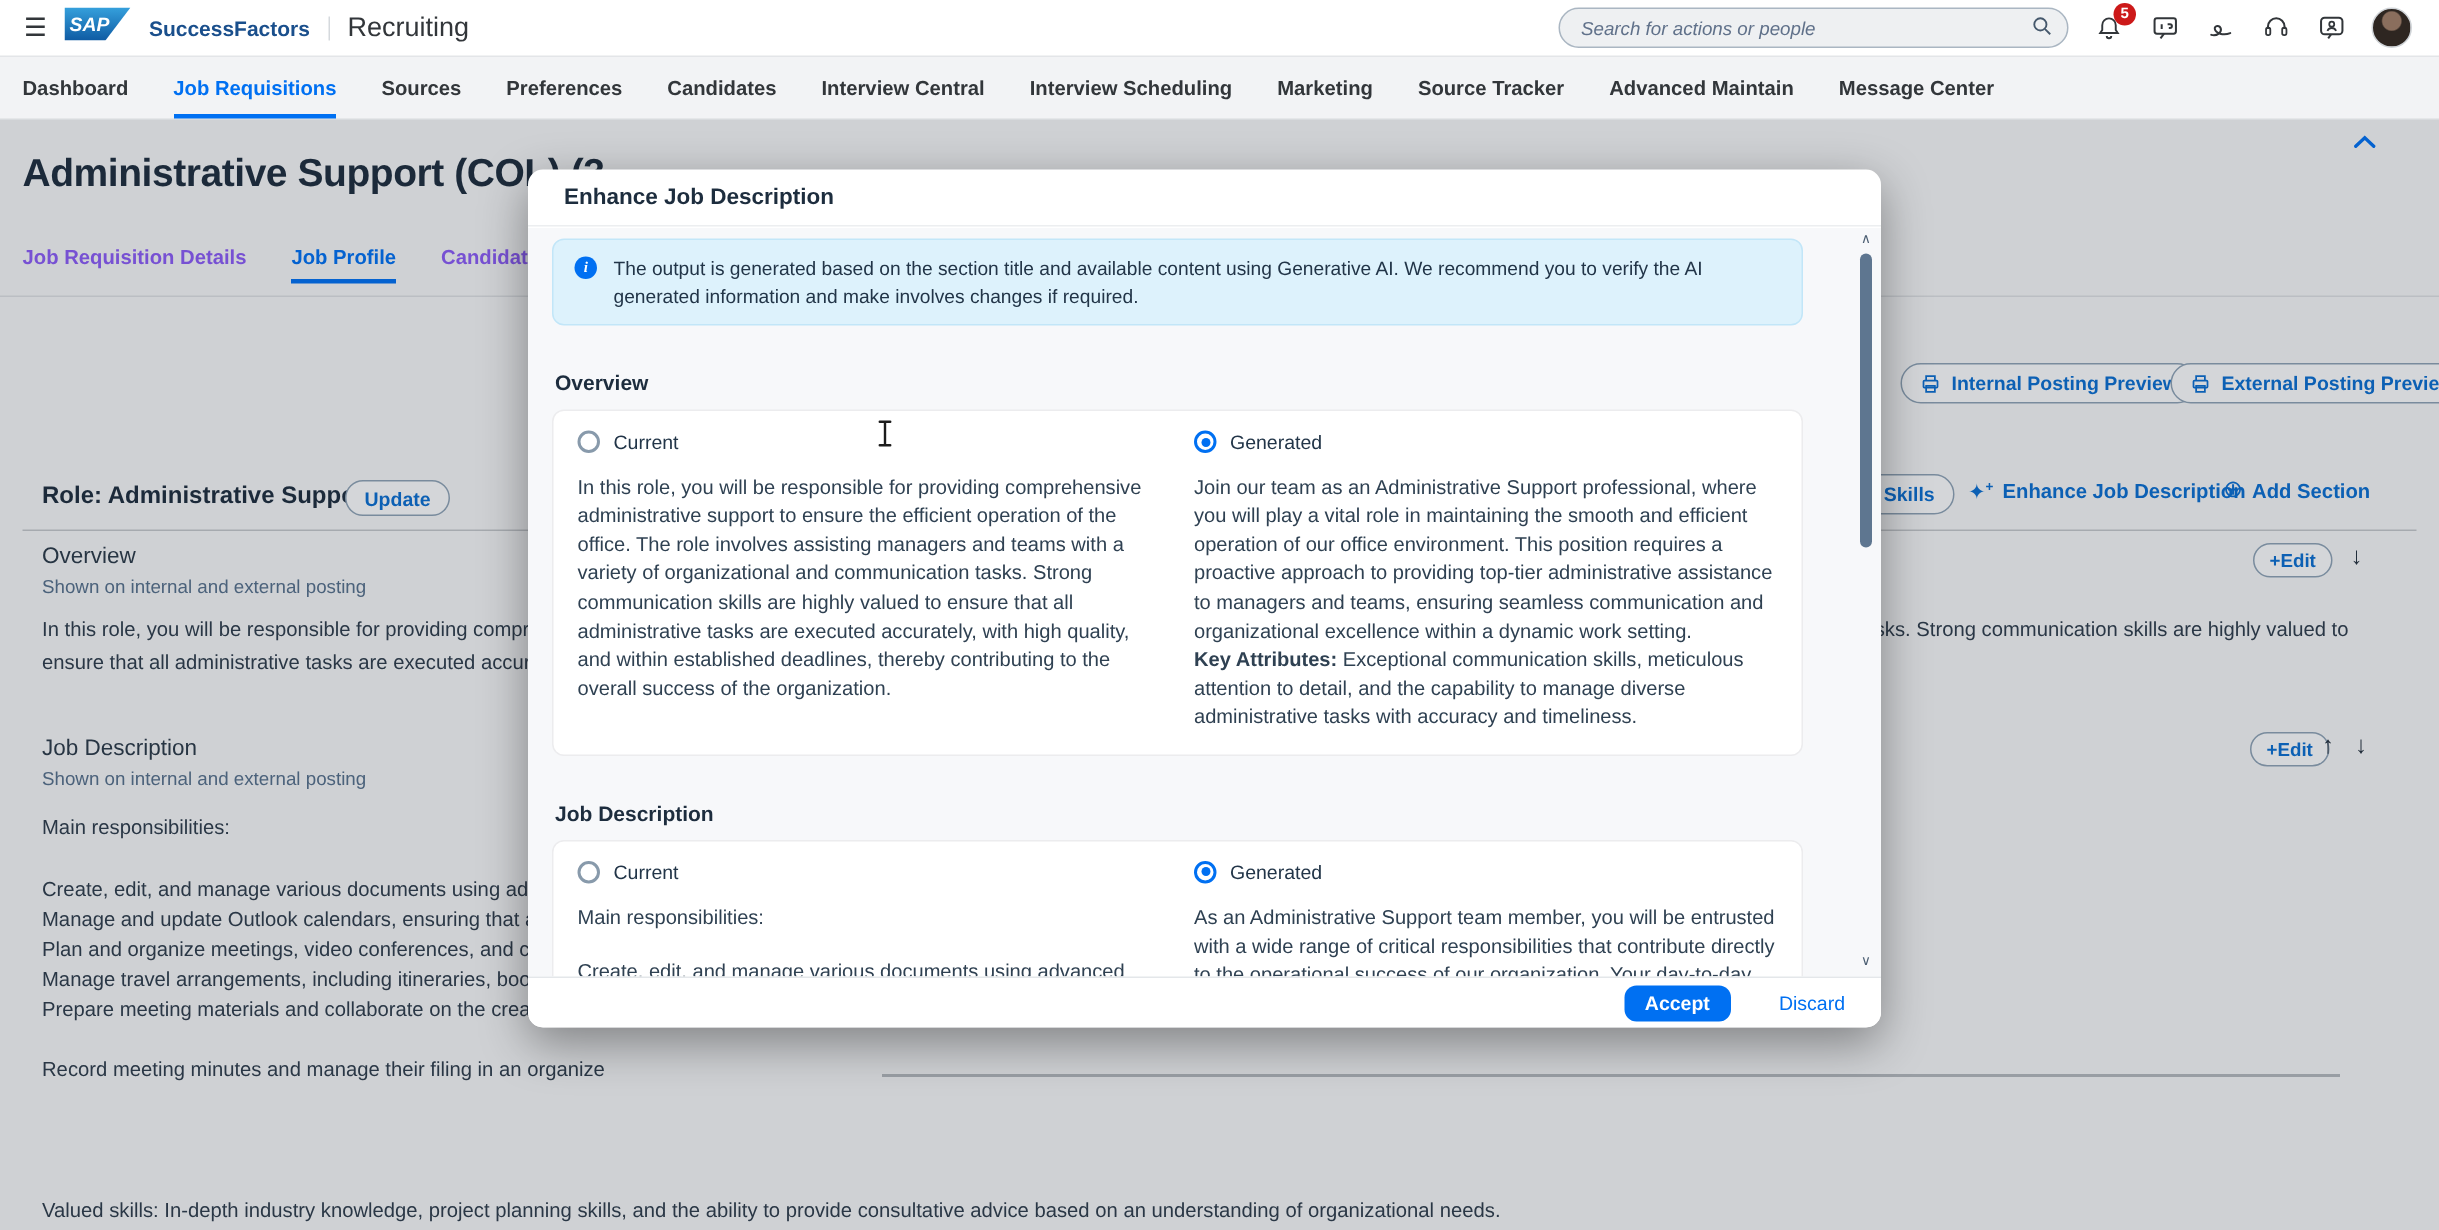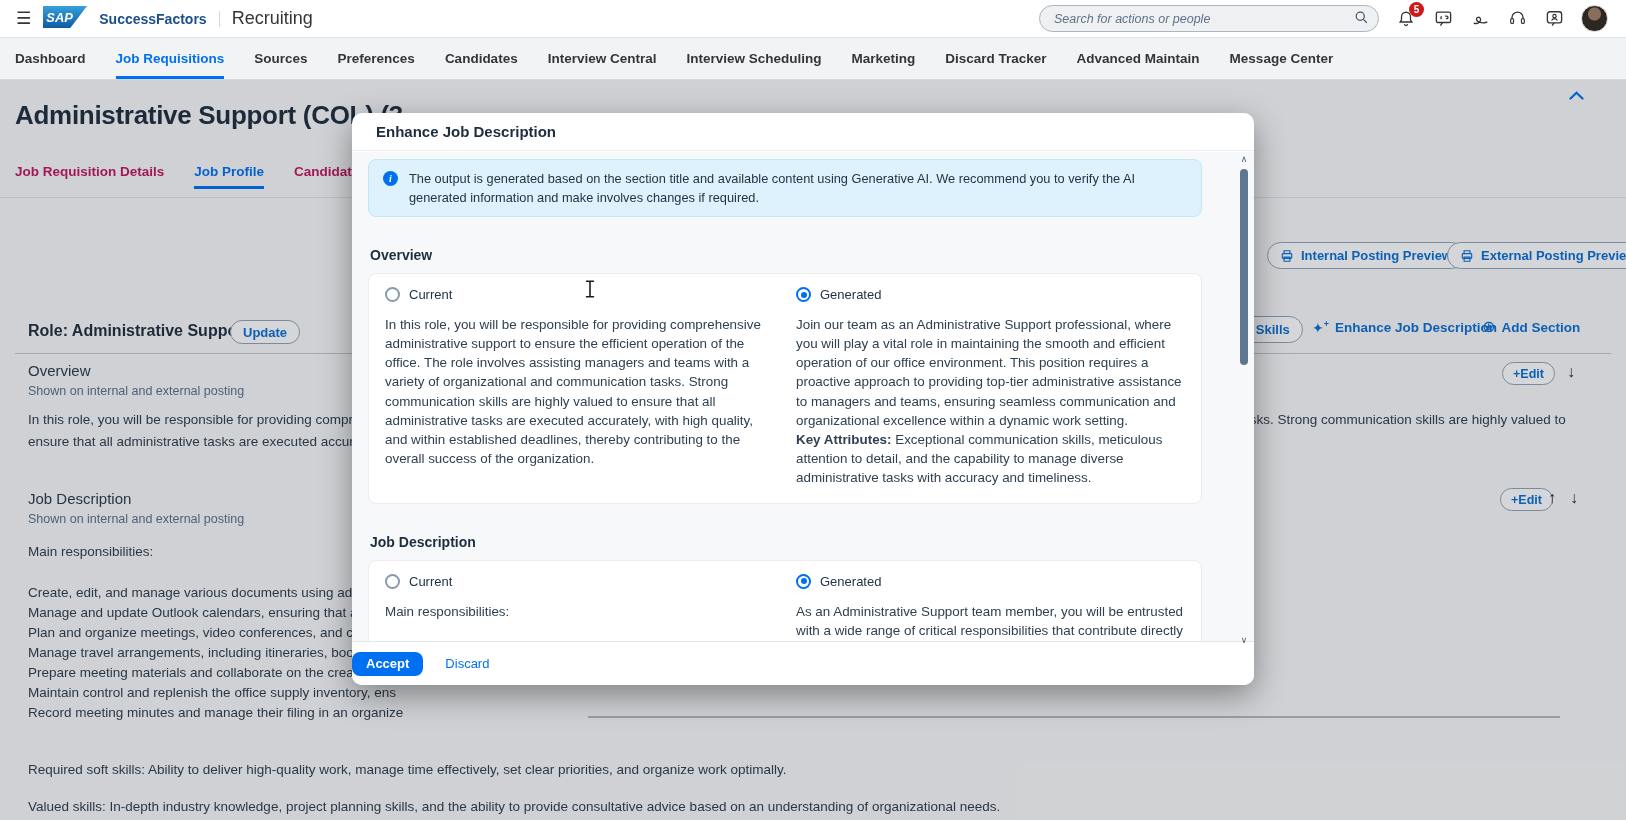--- a/index.html
+++ b/index.html
@@ -38,21 +38,21 @@
   .nav-item { font-size:13.5px; font-weight:bold; color:#32363a; display:flex; align-items:center;
               cursor:pointer; border-bottom:3px solid transparent; padding-top:2px; }
   .nav-item.active { color:#0070f2; border-bottom-color:#0070f2; }
 
   
   .content { position:absolute; top:80px; left:0; width:1626px; height:740px; background:#f5f6f7; }
   .abs { position:absolute; }
   .page-title { left:15px; top:20px; font-size:26px; font-weight:bold; color:#1d2d3e; letter-spacing:-0.3px; white-space:nowrap; }
   .collapse-chevron { left:1569px; top:6px; cursor:pointer; }
   .tabs { left:15px; top:84px; display:flex; gap:30px; }
-  .tab { font-size:13.5px; font-weight:bold; color:#be185d; padding-bottom:7px;
+  .tab { font-size:13.5px; font-weight:bold; color:#8b5cf6; padding-bottom:7px;
          border-bottom:3px solid transparent; cursor:pointer; white-space:nowrap; }
   .tab.active { color:#0070f2; border-bottom-color:#0070f2; }
   .tabstrip-line { left:0; top:117px; width:1626px; height:1px; background:#dddfe2; }
 
   .pill-btn { display:inline-flex; align-items:center; gap:7px; height:27px; padding:0 12px;
               border:1px solid #8da2b5; border-radius:14px; background:#fbfcfd; color:#0a6ed1;
               font-size:13px; font-weight:bold; cursor:pointer; white-space:nowrap; }
   .text-btn { display:inline-flex; align-items:center; gap:6px; color:#0a6ed1; font-size:13.5px;
               font-weight:bold; cursor:pointer; white-space:nowrap; }
   .sparkle { font-size:14px; line-height:1; }
@@ -96,23 +96,23 @@
   .col { flex:1 1 0; min-width:0; }
   .radio-row { display:flex; align-items:center; gap:9px; margin-bottom:13px; cursor:pointer; }
   .radio { width:15px; height:15px; border-radius:50%; border:2px solid #889aab; background:#fff; position:relative; }
   .radio.sel { border-color:#0070f2; }
   .radio.sel::after { content:""; position:absolute; left:2.5px; top:2.5px; width:6px; height:6px;
                       border-radius:50%; background:#0070f2; }
   .radio-label { font-size:13px; color:#223548; }
   .col-text { font-size:13.4px; color:#2f4152; line-height:1.42; }
   .pre { white-space:pre-line; }
   .bold { font-weight:bold; }
-  .m-footer { position:absolute; left:0; right:0; bottom:0; height:44px; background:#fff;
-              border-top:1px solid #e4e7ea; display:flex; align-items:center; 
-              gap:22px; padding-right:24px; }
+  .m-footer { position:absolute; left:0; right:0; bottom:0; height:34px; background:#fff;
+              border-top:1px solid #e4e7ea; display:flex; align-items:center; justify-content:flex-end;
+              gap:32px; padding-right:24px; }
   .accept-btn { background:#0070f2; color:#fff; font-size:13px; font-weight:bold; border:none;
                 border-radius:8px; height:24px; padding:0 14px; cursor:pointer; font-family:inherit; }
   .discard-btn { color:#0070f2; font-size:13px; font-weight:normal; cursor:pointer; }
   .m-scroll { position:absolute; right:5px; top:42px; width:10px; bottom:40px; }
   .sb-caret { position:absolute; left:0; width:10px; font-size:9px; color:#4a5d71; text-align:center;
               line-height:1; cursor:pointer; }
   .sb-thumb { position:absolute; left:1px; top:14px; width:8px; height:196px; border-radius:4px;
               background:#5e7690; cursor:grab; }
 
   .cursor-ibeam { position:absolute; left:584px; top:280px; z-index:300; }
@@ -191,21 +191,21 @@
 
   <div class="navbar">
     <span class="nav-item">Dashboard</span>
     <span class="nav-item active">Job Requisitions</span>
     <span class="nav-item">Sources</span>
     <span class="nav-item">Preferences</span>
     <span class="nav-item">Candidates</span>
     <span class="nav-item">Interview Central</span>
     <span class="nav-item">Interview Scheduling</span>
     <span class="nav-item">Marketing</span>
-    <span class="nav-item">Discard Tracker</span>
+    <span class="nav-item">Source Tracker</span>
     <span class="nav-item">Advanced Maintain</span>
     <span class="nav-item">Message Center</span>
   </div>
 
   <div class="content">
 
     <div class="abs page-title">Administrative Support (COL) (3</div>
     <span class="abs collapse-chevron">
       <svg width="15" height="9" viewBox="0 0 15 9">
           <path d="M1.5 7.5L7.5 1.8l6 5.7" fill="none" stroke="#0070f2" stroke-width="2.2" stroke-linecap="round"></path>
@@ -265,23 +265,21 @@
     <span class="abs sec-sub" style="left:28px; top:432px;">Shown on internal and external posting</span>
     <span class="abs edit-pill" style="left:1500px; top:408px;">+Edit</span>
     <span class="abs move-arrow" style="left:1548px; top:409px;">↑</span>
     <span class="abs move-arrow" style="left:1570px; top:409px;">↓</span>
     <span class="abs body-line" style="left:28px; top:464px;">Main responsibilities:</span>
     <span class="abs body-line" style="left:28px; top:505px;">Create, edit, and manage various documents using advanced</span>
     <span class="abs body-line" style="left:28px; top:525px;">Manage and update Outlook calendars, ensuring that all appo</span>
     <span class="abs body-line" style="left:28px; top:545px;">Plan and organize meetings, video conferences, and calls, ant</span>
     <span class="abs body-line" style="left:28px; top:565px;">Manage travel arrangements, including itineraries, bookings, a</span>
     <span class="abs body-line" style="left:28px; top:585px;">Prepare meeting materials and collaborate on the creation of v</span>
-    <span class="abs body-line" style="left:28px; top:605px;">Maintain control and replenish the office supply inventory, ens</span>
     <span class="abs body-line" style="left:28px; top:625px;">Record meeting minutes and manage their filing in an organize</span>
-    <span class="abs body-line" style="left:28px; top:682px;">Required soft skills: Ability to deliver high-quality work, manage time effectively, set clear priorities, and organize work optimally.</span>
     <span class="abs body-line" style="left:28px; top:719px;">Valued skills: In-depth industry knowledge, project planning skills, and the ability to provide consultative advice based on an understanding of organizational needs.</span>
     <div class="abs streak"></div>
 
     <div class="dim"></div>
   </div>
 
   <div class="modal">
     <div class="m-header">
       <span class="m-title">Enhance Job Description</span>
     </div>

